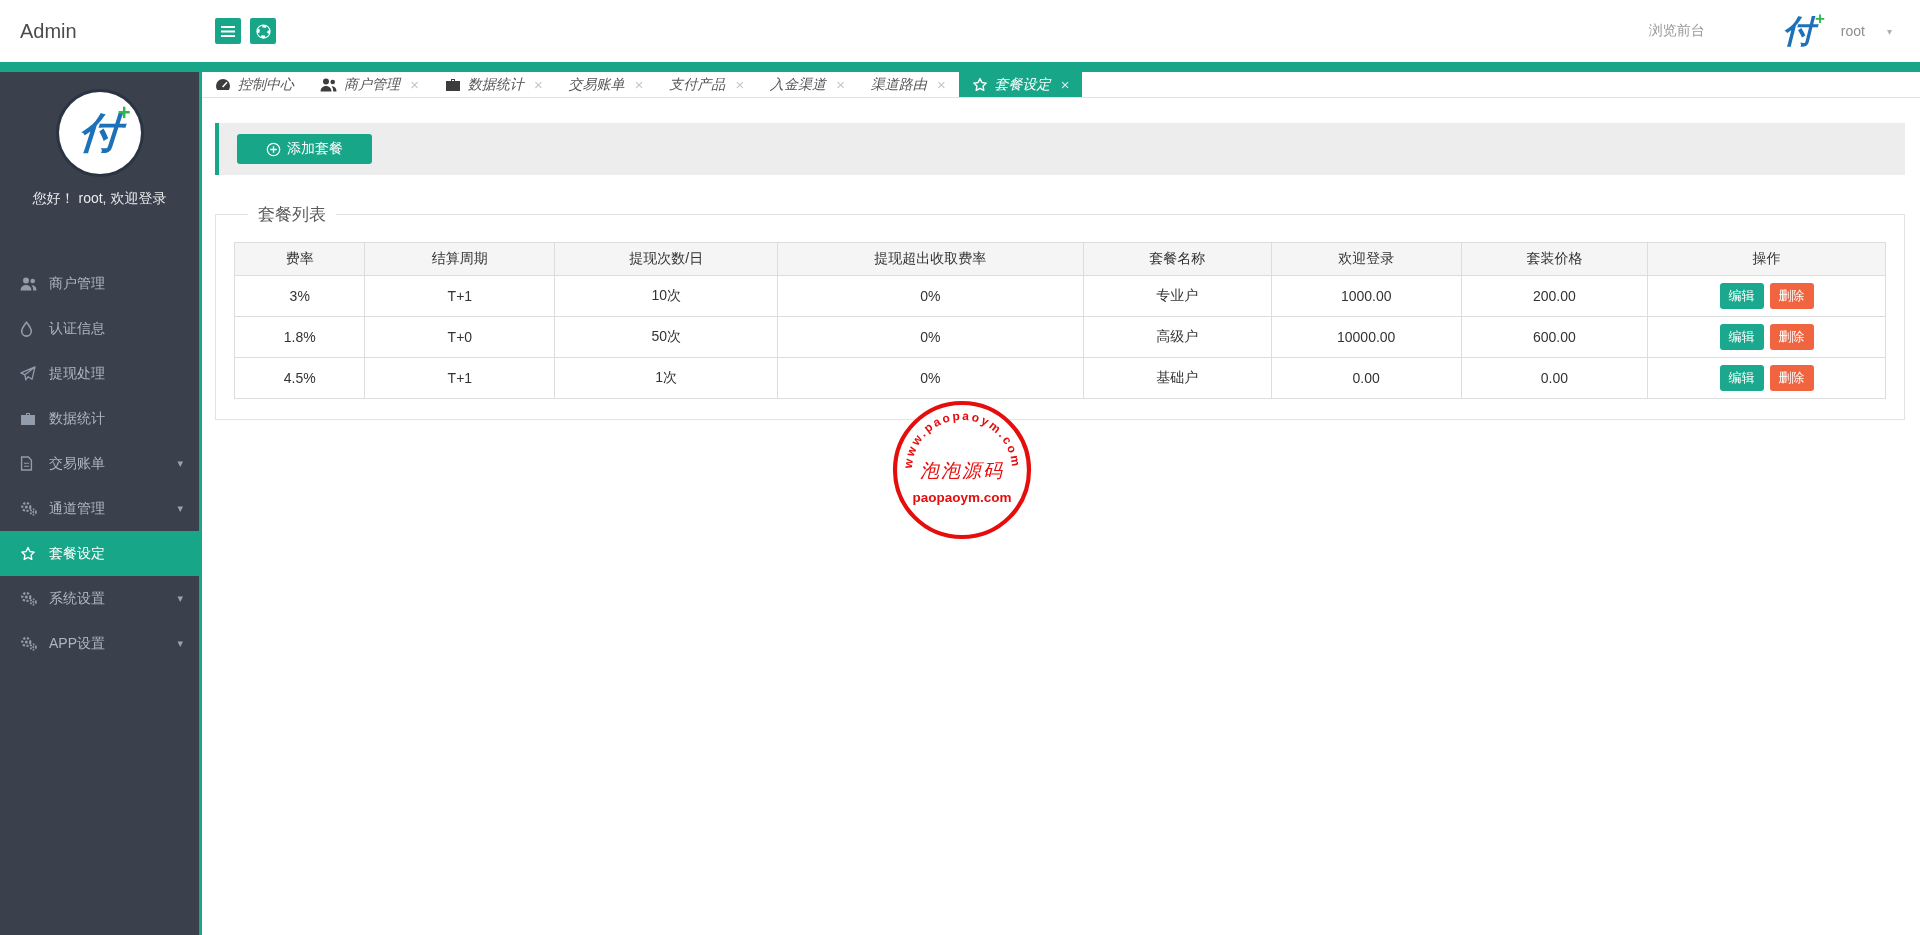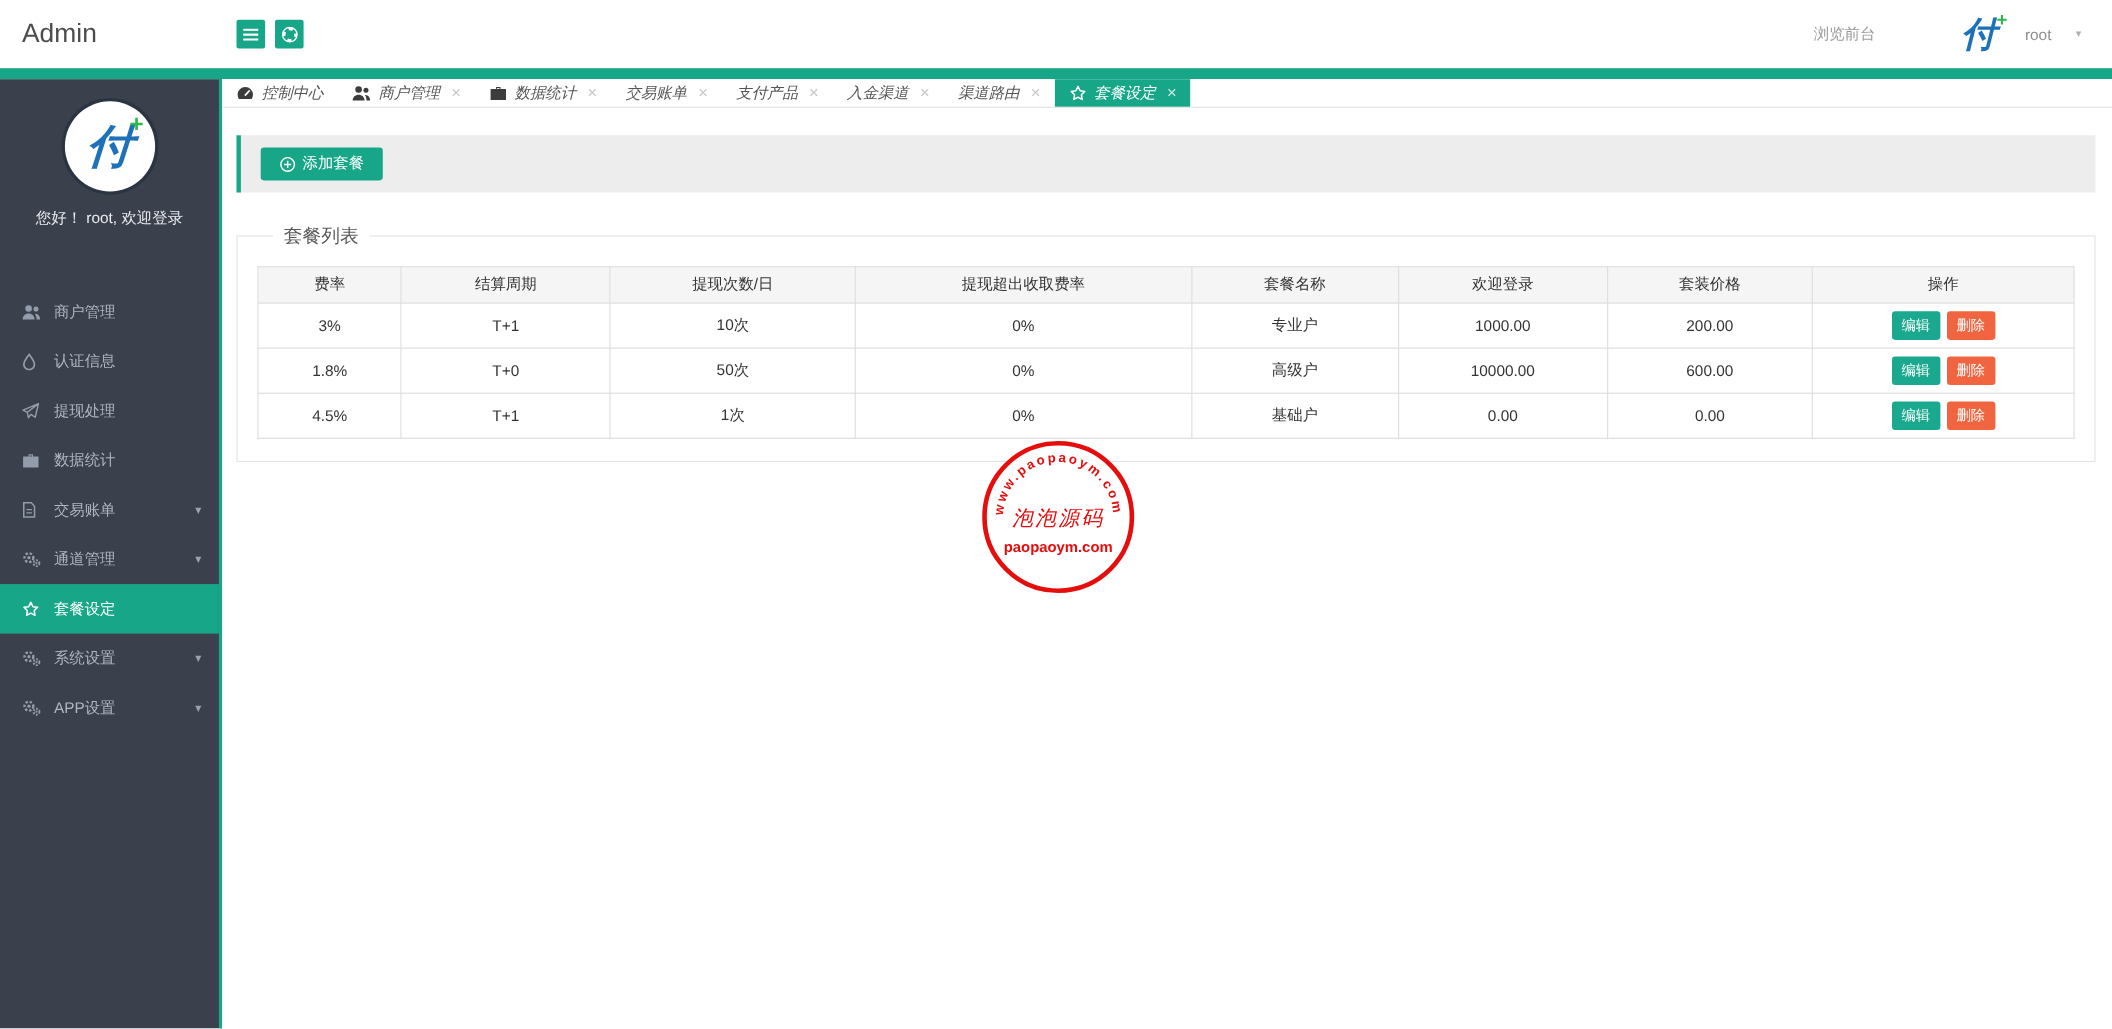--- a/index.html
+++ b/index.html
@@ -3,21 +3,21 @@
 <meta charset="utf-8">
 <style>
   * { margin:0; padding:0; box-sizing:border-box; }
   html,body { width:1920px; height:935px; }
   body {
     font-family:"Liberation Sans","DejaVu Sans",sans-serif;
     background:#fff; color:#333; position:relative; overflow:hidden;
   }
   
   .header { height:62px; background:#fff; display:flex; align-items:center; }
-  .brand { margin-left:20px; font-size:24px; color:#4c4c4c; width:90px; }
+  .brand { margin-left:20px; font-size:20px; color:#4c4c4c; width:90px; }
   .hbtns { margin-left:105px; display:flex; gap:9px; }
   .hbtn { width:26px; height:26px; background:#18a689; border:none; border-radius:2px;
           display:flex; align-items:center; justify-content:center; cursor:pointer; }
   .hspacer { flex:1; }
   .browse { color:#9a9a9a; font-size:14px; margin-right:78px; cursor:pointer;font-family:Liberation Mono, monospace; }
   .minilogo { position:relative; width:44px; height:40px; margin-right:14px; }
   .minilogo .fu { font-size:32px; font-weight:bold; color:#1d71b8; font-style:italic; line-height:40px; }
   .minilogo .plus { position:absolute; top:-2px; right:2px; color:#2eb84c; font-weight:900; font-size:17px; }
   .userbox { color:#8d8d8d; font-size:14px; margin-right:28px; display:flex; align-items:center; gap:22px; cursor:pointer; }
   .userbox .caret { font-size:10px; color:#b0b0b0; }
@@ -45,21 +45,21 @@
   .tab { display:flex; align-items:center; padding:0 13px; font-size:14px; color:#555; cursor:pointer; white-space:nowrap; }
   .tab .ticon { display:flex; margin-right:7px; color:#3c3c3c; }
   .tab .close { margin-left:10px; color:#c6c6c6; font-size:15px; line-height:1; }
   .tab.active { background:#18a689; color:#fff; }
   .tab.active .ticon { color:#fff; }
   .tab.active .close { color:#d2ece5; }
   .workspace { flex:1; position:relative; }
   .toolbar { margin:25px 15px 0 13px; height:52px; background:#ededed;
              border-left:4px solid #18a689; display:flex; align-items:center; }
   .add-btn { margin-left:18px; height:30px; background:#18a689; color:#fff; border:none; border-radius:3px;
-             padding:0 17px; font-size:14px; display:flex; align-items:center; gap:6px; cursor:pointer;
+             padding:0 29px; font-size:14px; display:flex; align-items:center; gap:6px; cursor:pointer;
              font-family:inherit; }
   .panel { margin:28px 15px 0 13px; border:1px solid #e3e3e3; padding:16px 18px 20px; }
   .panel legend { font-size:17px; color:#595959; padding:0 10px; margin-left:14px; }
   table { width:100%; border-collapse:collapse; font-size:14px; text-align:center; color:#333; table-layout:fixed; }
   th { background:#f5f5f5; border:1px solid #ddd; font-weight:400; padding:7px 20px; }
   td { border:1px solid #ddd; padding:7px 4px; }
   .btn-edit, .btn-del { border:none; color:#fff; font-size:13px; padding:4px 9px; border-radius:3px;
                         margin:0 3px; cursor:pointer; font-family:inherit; }
   .btn-edit { background:#1aa98e; }
   .btn-del  { background:#f0653f; }

